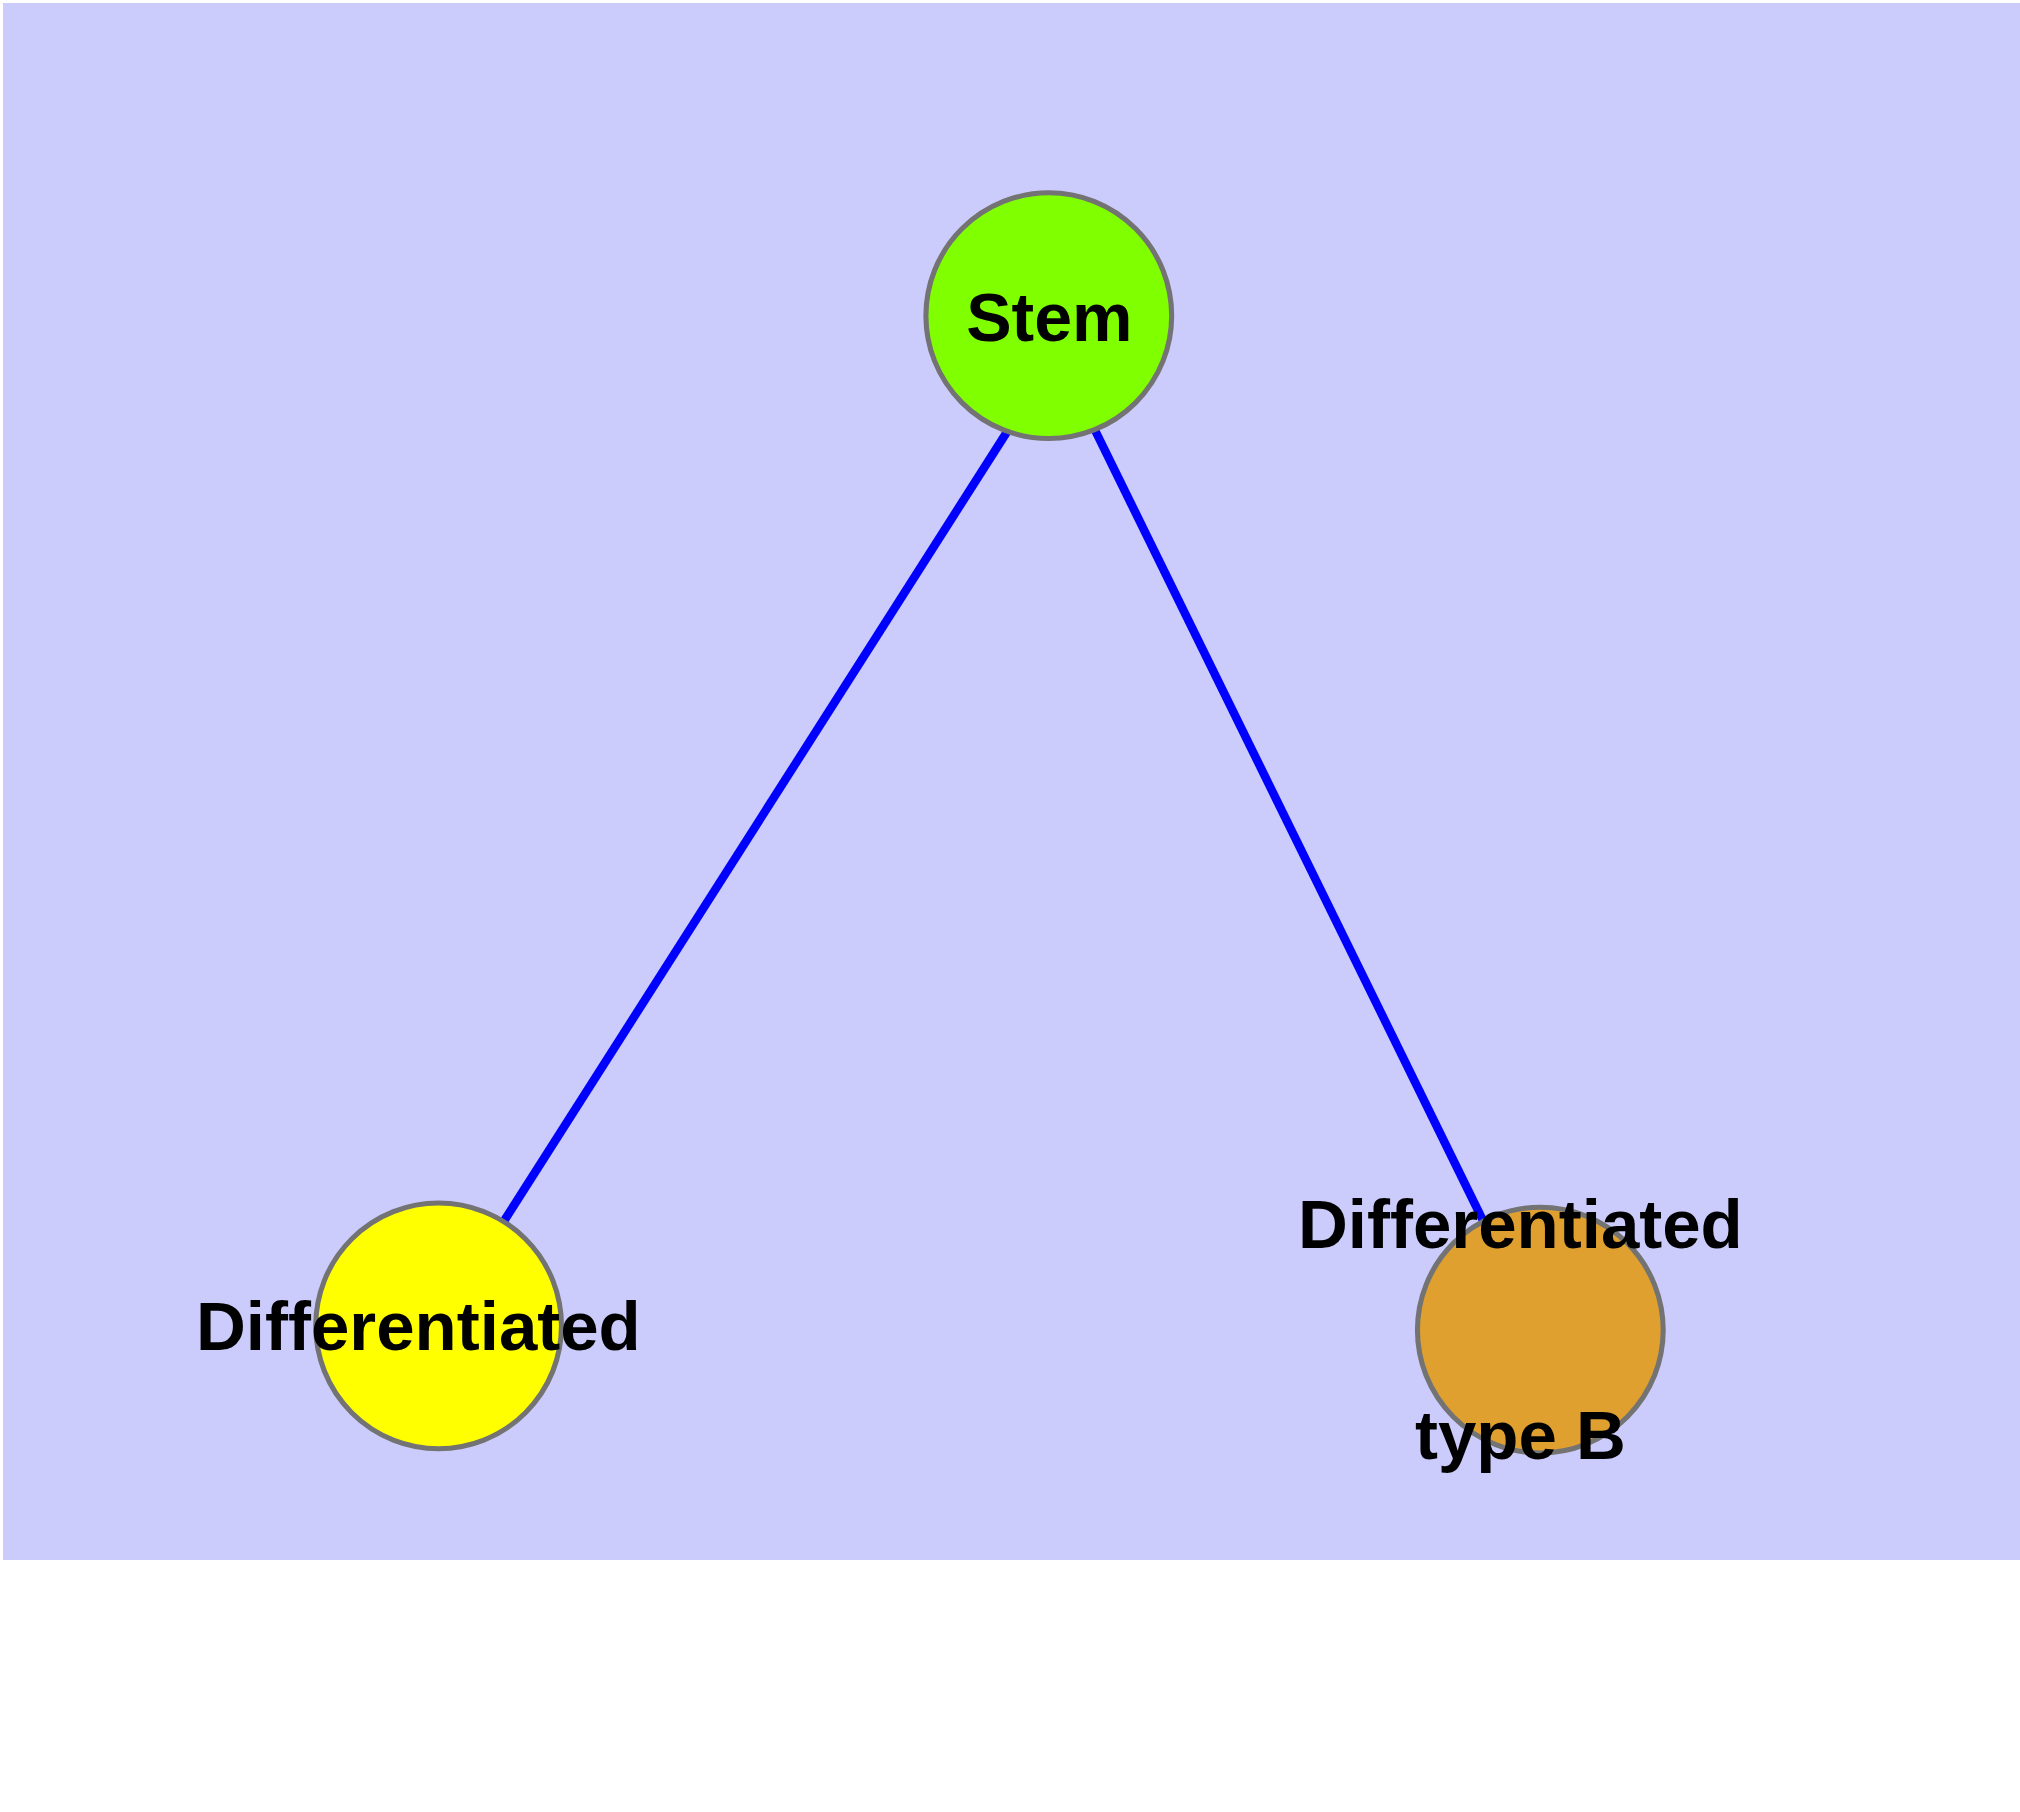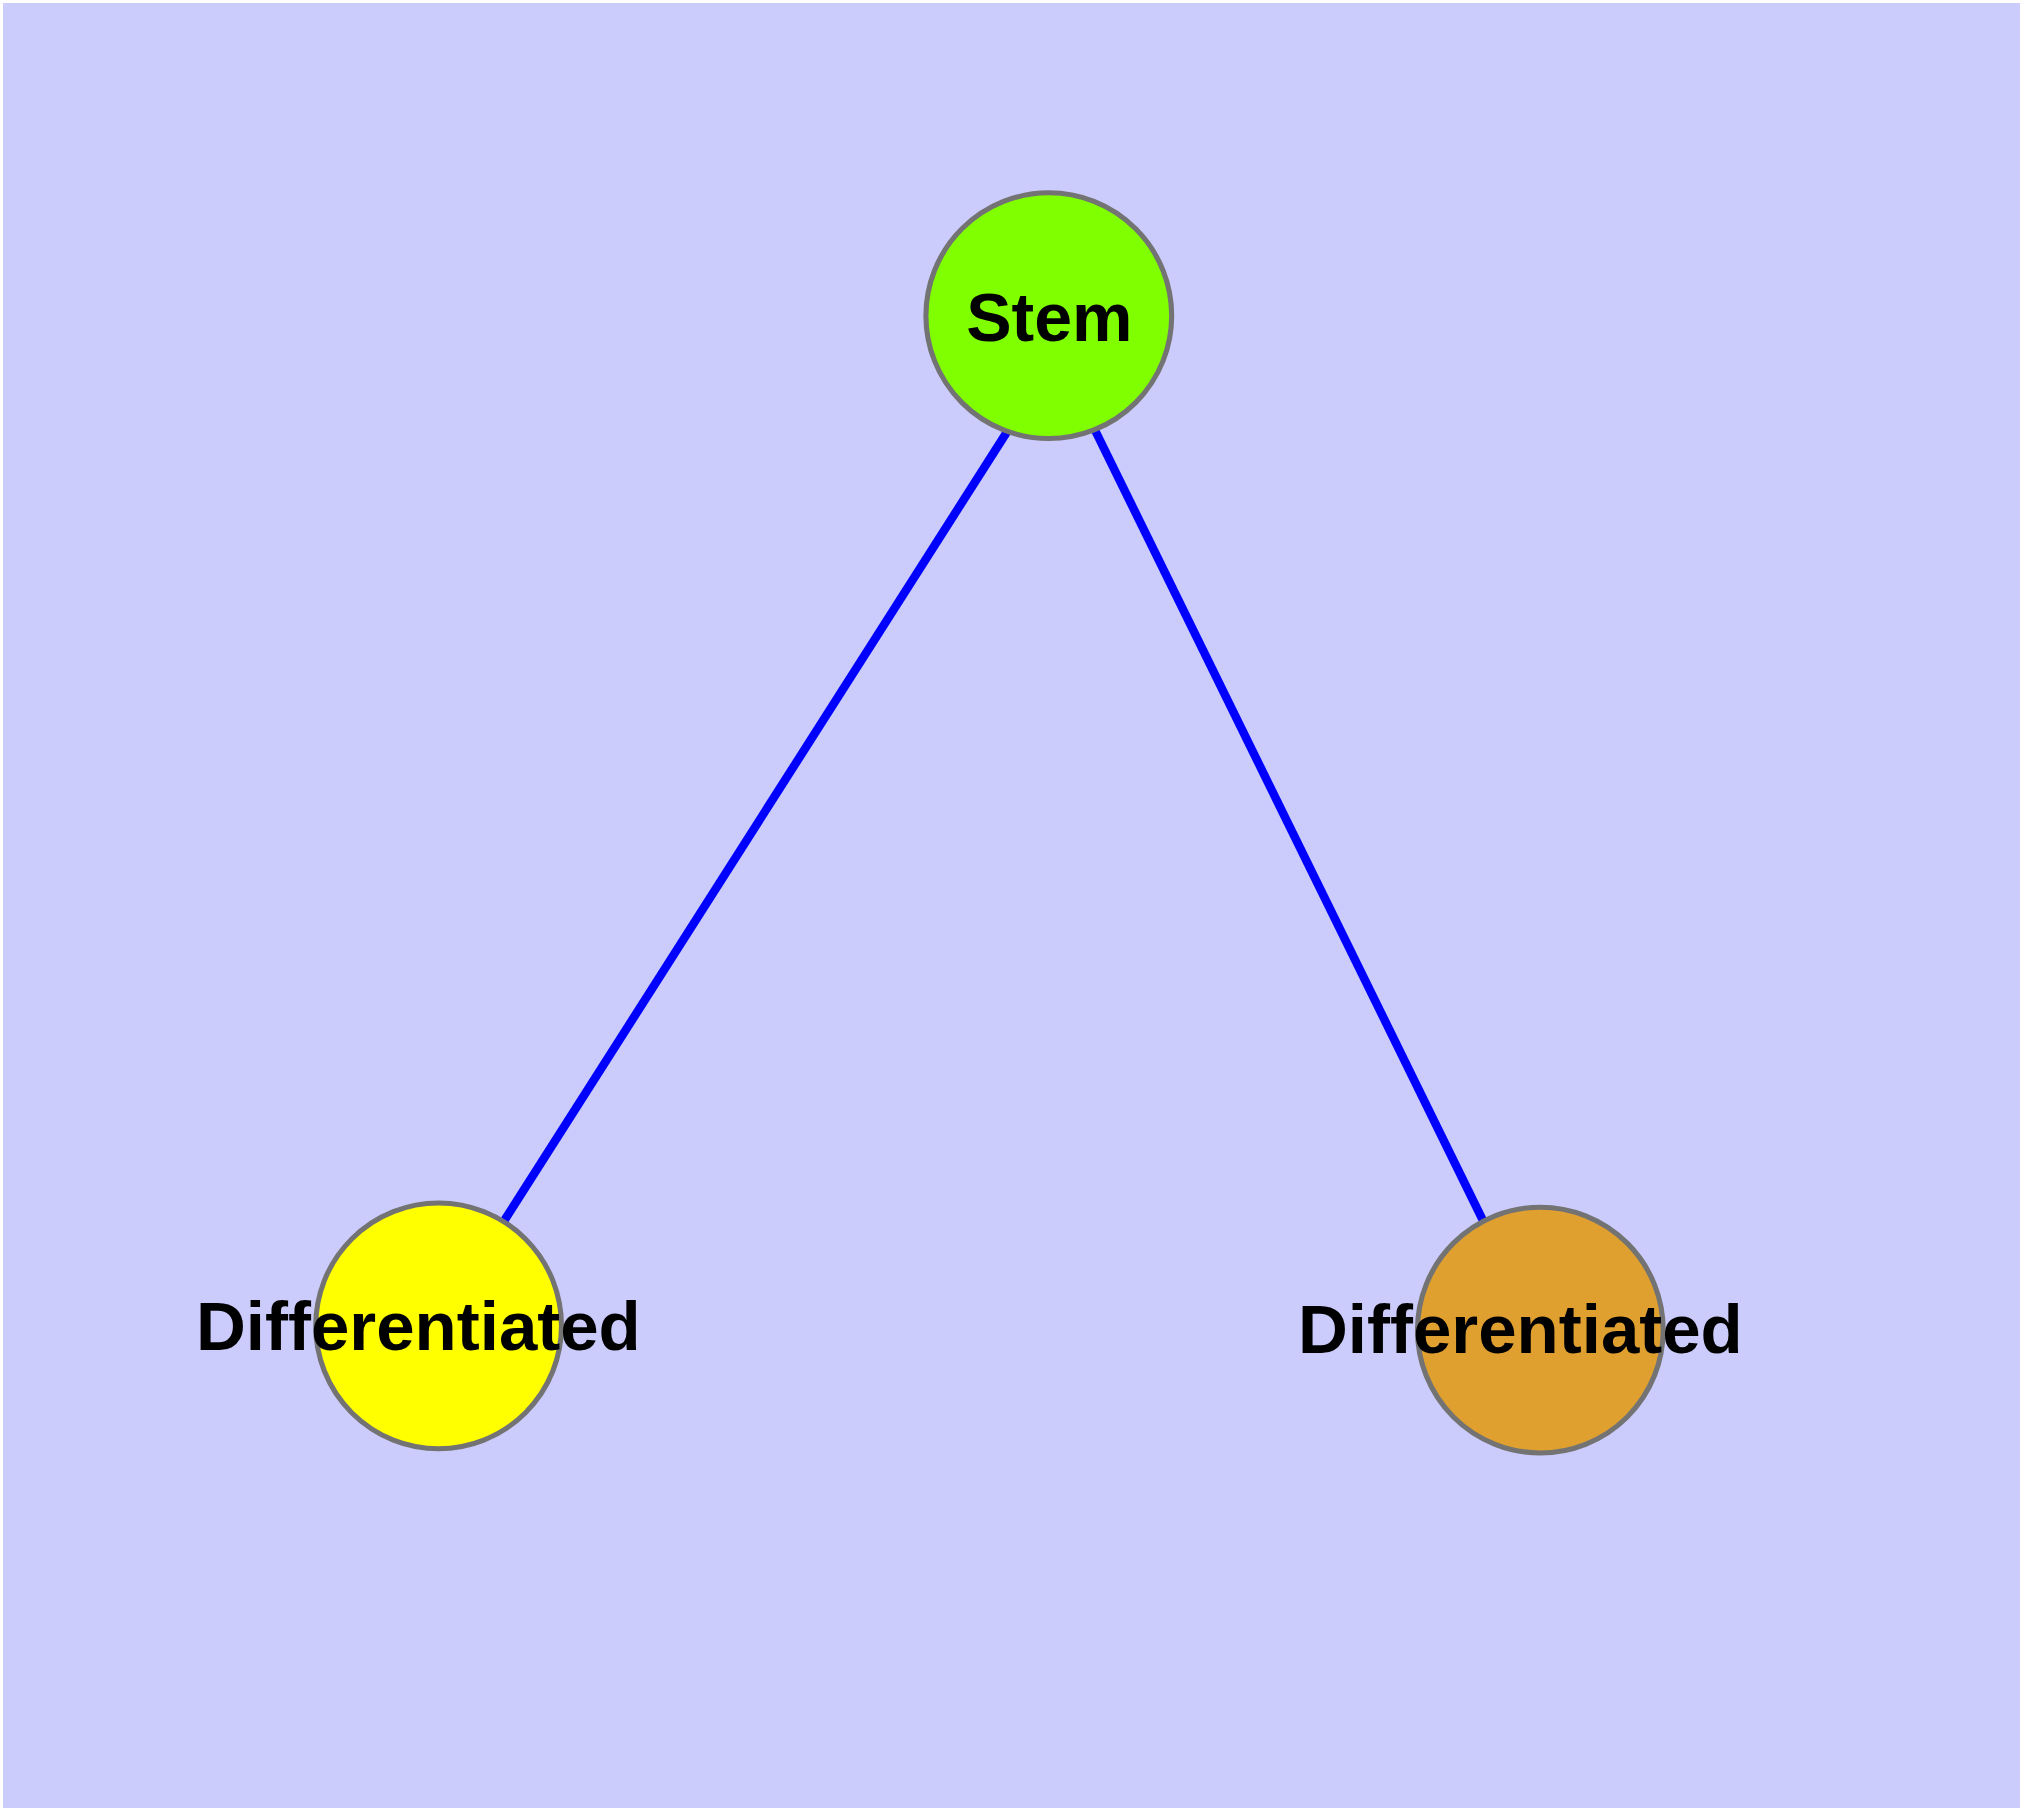--- a/index.html
+++ b/index.html
@@ -3,21 +3,21 @@
 <meta charset="utf-8">
 <style>
   html, body {
     margin: 0;
     padding: 0;
     background: #ffffff;
   }
   #canvas {
     position: relative;
     width: 2021px;
-    height: 1812px;
+    height: 1560px;
     background: #ffffff;
     overflow: hidden;
     font-family: "Liberation Sans", sans-serif;
   }
   #plot-area {
     position: absolute;
     left: 3.4px;
     top: 3.4px;
     width: 2017px;
     height: 1805px;
@@ -67,17 +67,18 @@
     </svg>
 
     <div class="node-label label-stem" style="left:1046px; top:315px;">Stem</div>
 
     <div class="node-label label-typea" style="left:415px; top:1324px;">
       <div>Differentiated</div>
     </div>
 
     <div class="node-label label-typeb" style="left:1517px; top:1327px;">
       <div>Differentiated</div>
+      <div>type B</div>
     </div>
 
   </div>
 </div>
 
 
 </body></html>

